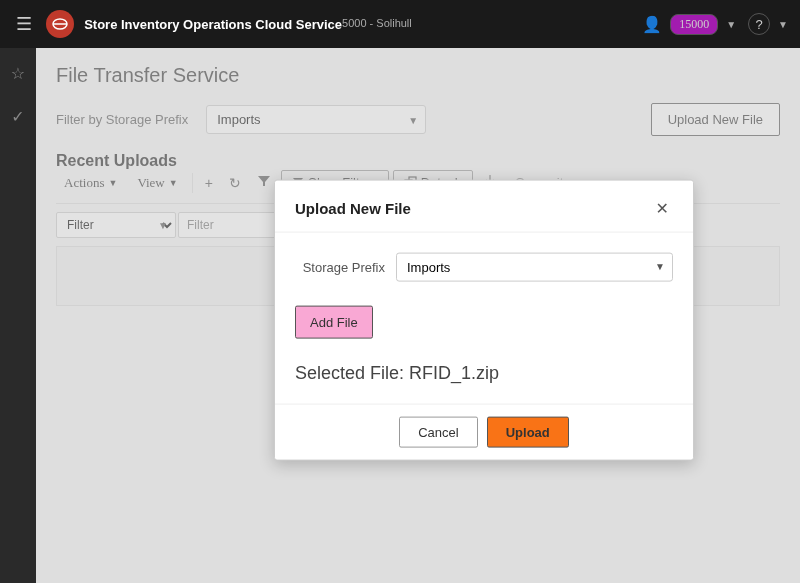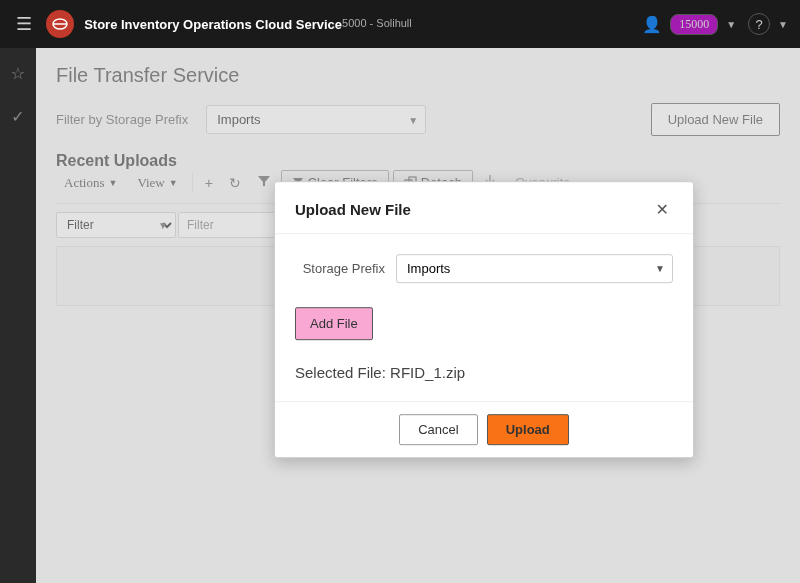--- a/index.html
+++ b/index.html
@@ -352,21 +352,21 @@
       border: 1px solid #555;
       background: #f9a8d4;
       padding: 8px 14px;
       font-size: 13px;
       cursor: pointer;
       border-radius: 2px;
       color: #333;
       margin-bottom: 8px;
     }
     .selected-file-text {
-      font-size: 15px;
+      font-size: 18px;
       color: #444;
       margin-top: 16px;
     }
     .modal-footer {
       padding: 12px 20px;
       border-top: 1px solid #eee;
       display: flex;
       align-items: center;
       justify-content: center;
       gap: 9px;

